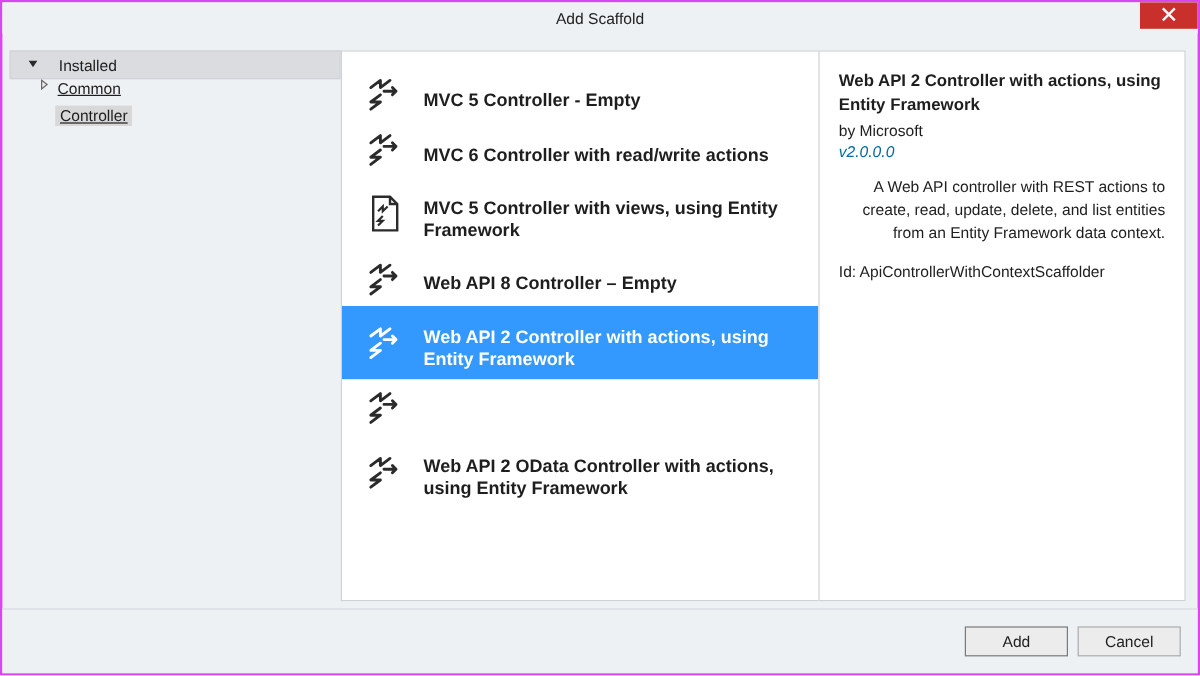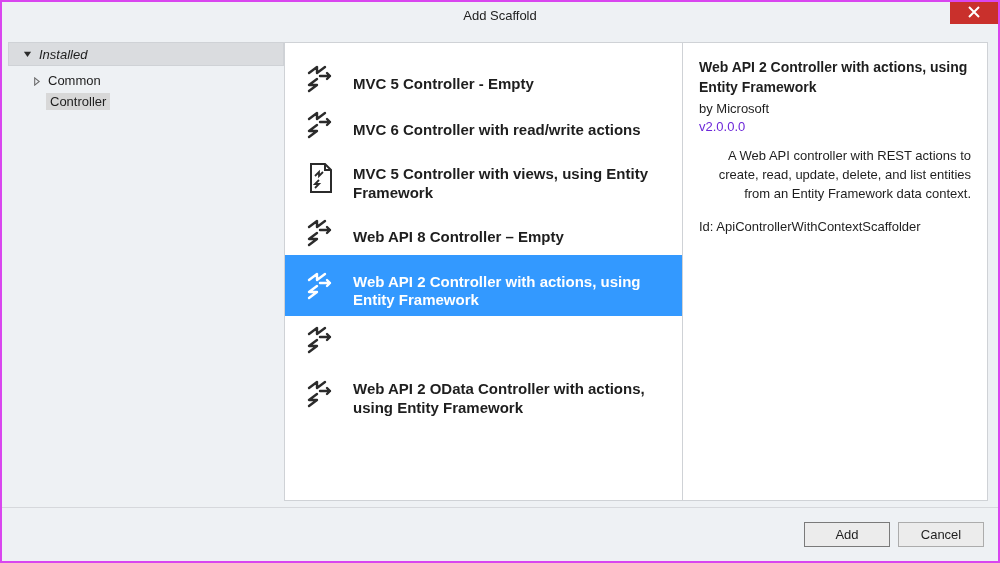--- a/index.html
+++ b/index.html
@@ -59,30 +59,30 @@
       width: 282px;
       flex: 0 0 282px;
       padding-left: 6px;
     }
     .tree-root-row {
       display: flex;
       align-items: center;
       height: 24px;
       background: #dadcdf;
       padding-left: 14px;
-      gap: 6px;
+      gap: 16px;
       border: 1px solid #cfd2d6;
-      font-style: italic;
     }
     .tree-child {
       display: flex;
-      align-items: flex-end;
+      align-items: flex-start;
       height: 22px;
       padding-left: 24px;
       gap: 6px;
+      text-decoration: underline;
     }
     .tree-arrow {
       width: 10px;
       display: inline-block;
       color: #4a4a4a;
       font-size: 10px;
       line-height: 1;
     }
     .tree-label { font-size: 13px; color: #1e1e1e; }
     .tree-sel {
@@ -129,21 +129,21 @@
       width: 306px;
       flex: 0 0 306px;
       background: #fff;
       border: 1px solid #cfd2d6;
       padding: 14px 16px;
       font-size: 13px;
       line-height: 1.45;
     }
     .right-panel .det-title { font-weight: 700; font-size: 14px; margin-bottom: 2px; }
     .right-panel .det-by { color: #1e1e1e; }
-    .right-panel .det-ver { color: #6d28d9; margin-bottom: 10px; }
+    .right-panel .det-ver { color: #0369a1; margin-bottom: 10px; font-style: italic; }
     .right-panel .det-desc { margin-bottom: 14px; text-align: right; }
     .right-panel .det-id { }
     .footer {
       height: 54px;
       display: flex;
       align-items: center;
       justify-content: flex-end;
       gap: 8px;
       padding: 0 14px;
       border-top: 1px solid #d6d8dc;

